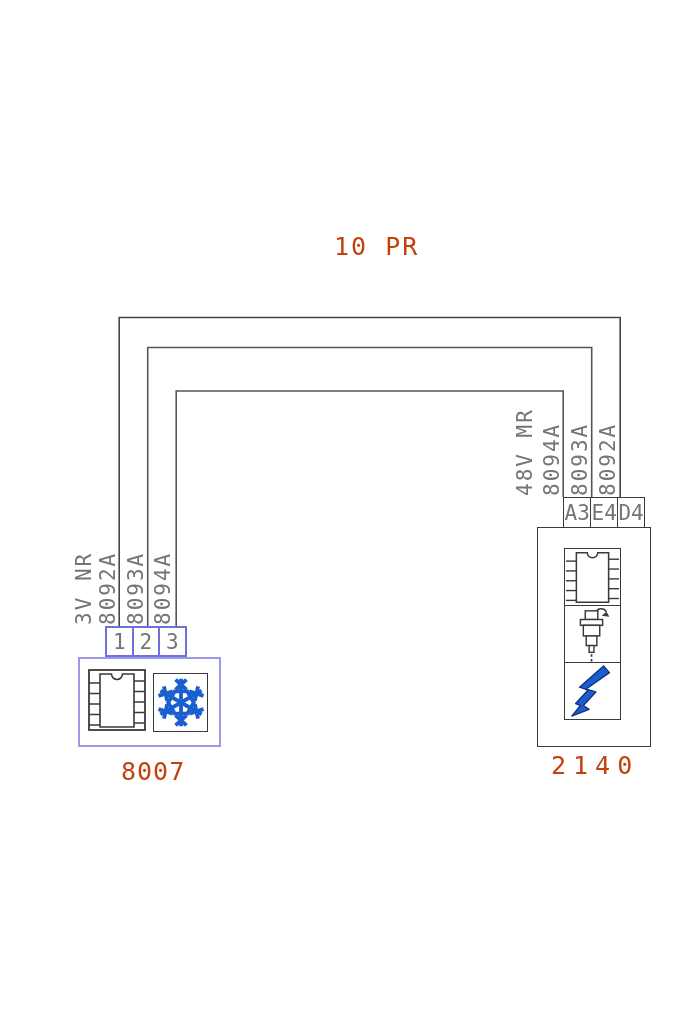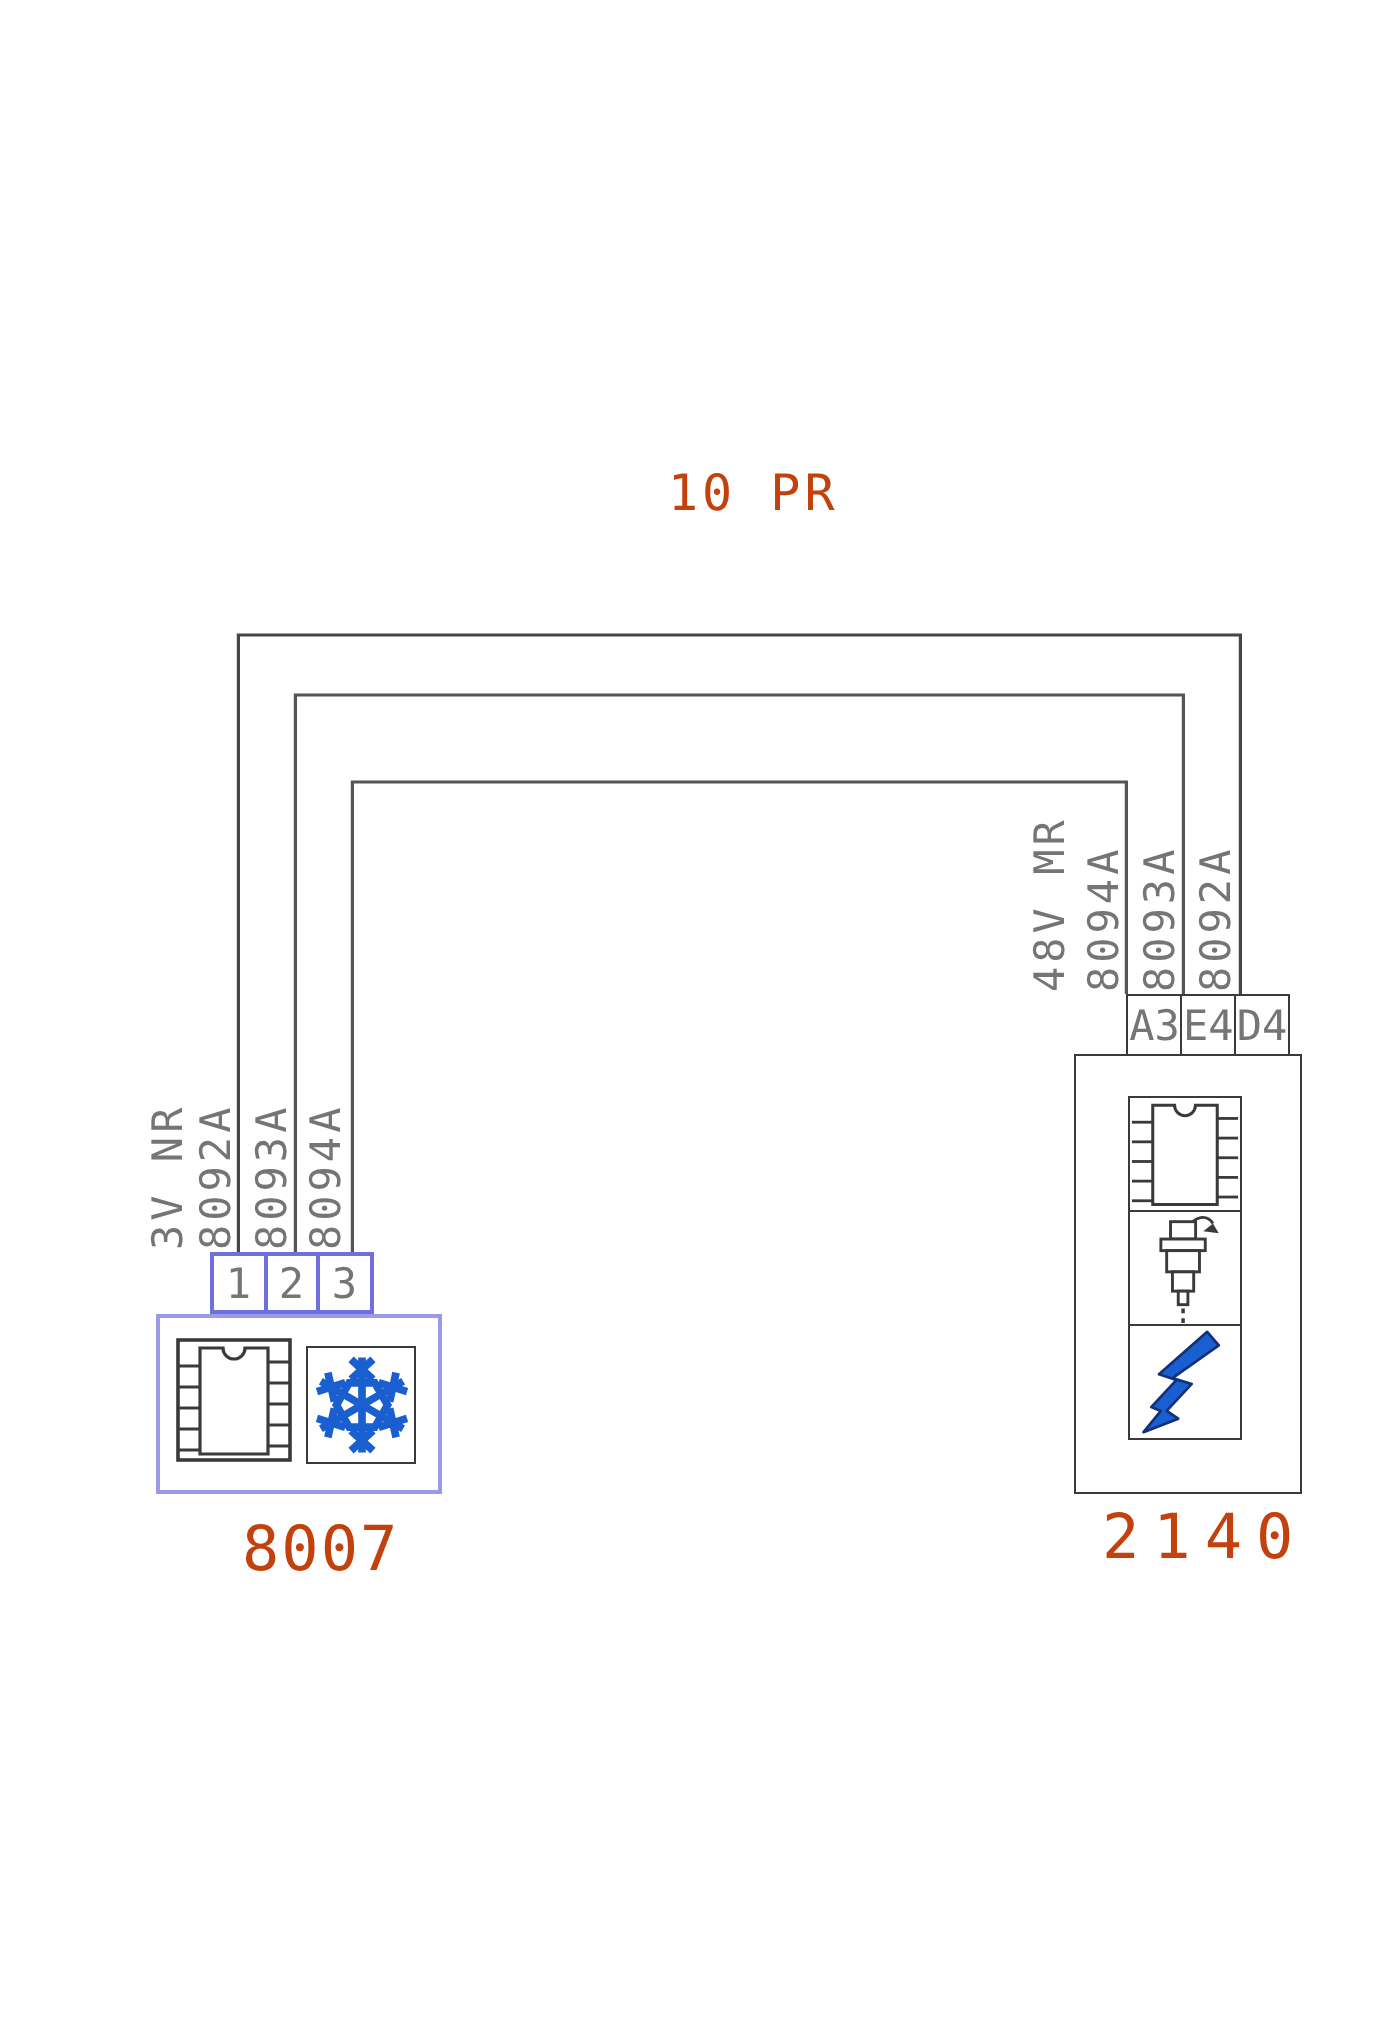--- a/index.html
+++ b/index.html
@@ -1,21 +1,21 @@
 <!DOCTYPE html>
 <html><head>
 <meta charset="utf-8">
 <style>
   html,body{margin:0;padding:0;background:#ffffff;}
   #canvas{position:relative;width:700px;height:1020px;background:#ffffff;overflow:hidden;
           font-family:"DejaVu Sans Mono","Liberation Mono",monospace;color:#757575;}
   .abs{position:absolute;}
   .gtext{color:#c2410c;white-space:pre;}
   .title{font-size:25px;letter-spacing:2px;}
-  .code{font-size:31px;}
+  .code{font-size:25px;}
   .vlabel{position:absolute;transform:rotate(-90deg);transform-origin:0 0;
           font-size:21px;line-height:22px;letter-spacing:2px;white-space:pre;color:#757575;}
   .pinrow{position:absolute;display:flex;}
   .pincell{width:28.5px;height:31px;box-sizing:border-box;background:#fff;
            display:flex;align-items:center;justify-content:center;
            font-size:21px;color:#757575;}
   .pincell.blue{border:2px solid #6f6fe0;margin-left:-2px;}
   .pincell.blue:first-child{margin-left:0;}
   .pincell.blk{border:1.6px solid #3a3a3a;margin-left:-1.6px;}
   .pincell.blk:first-child{margin-left:0;}

